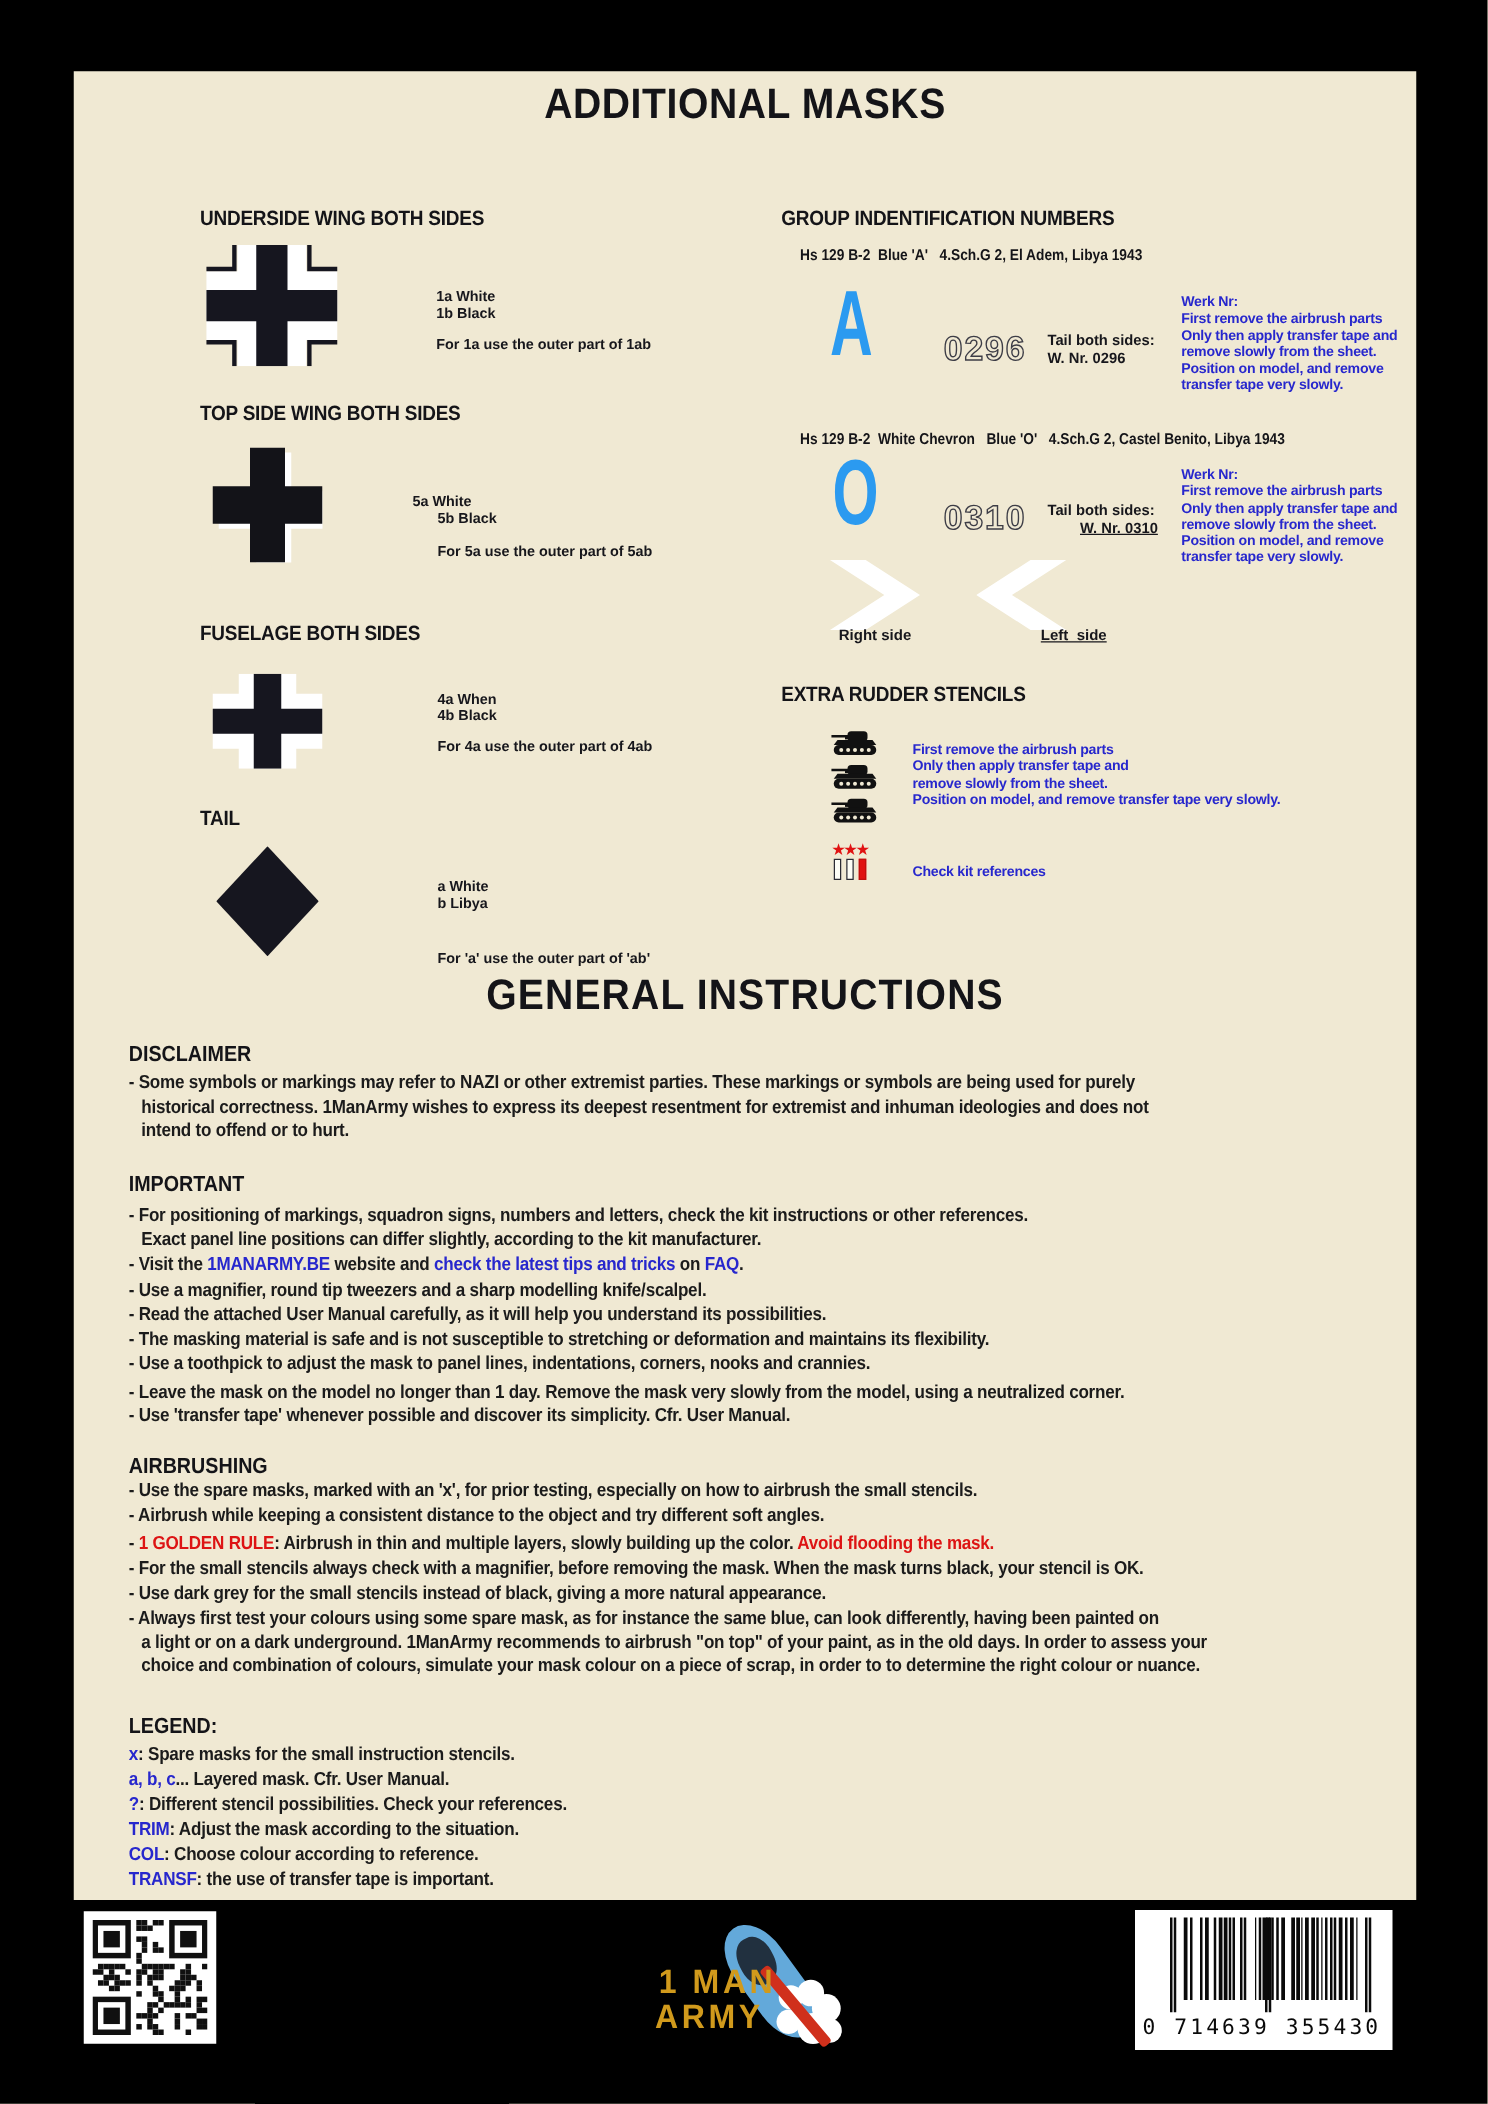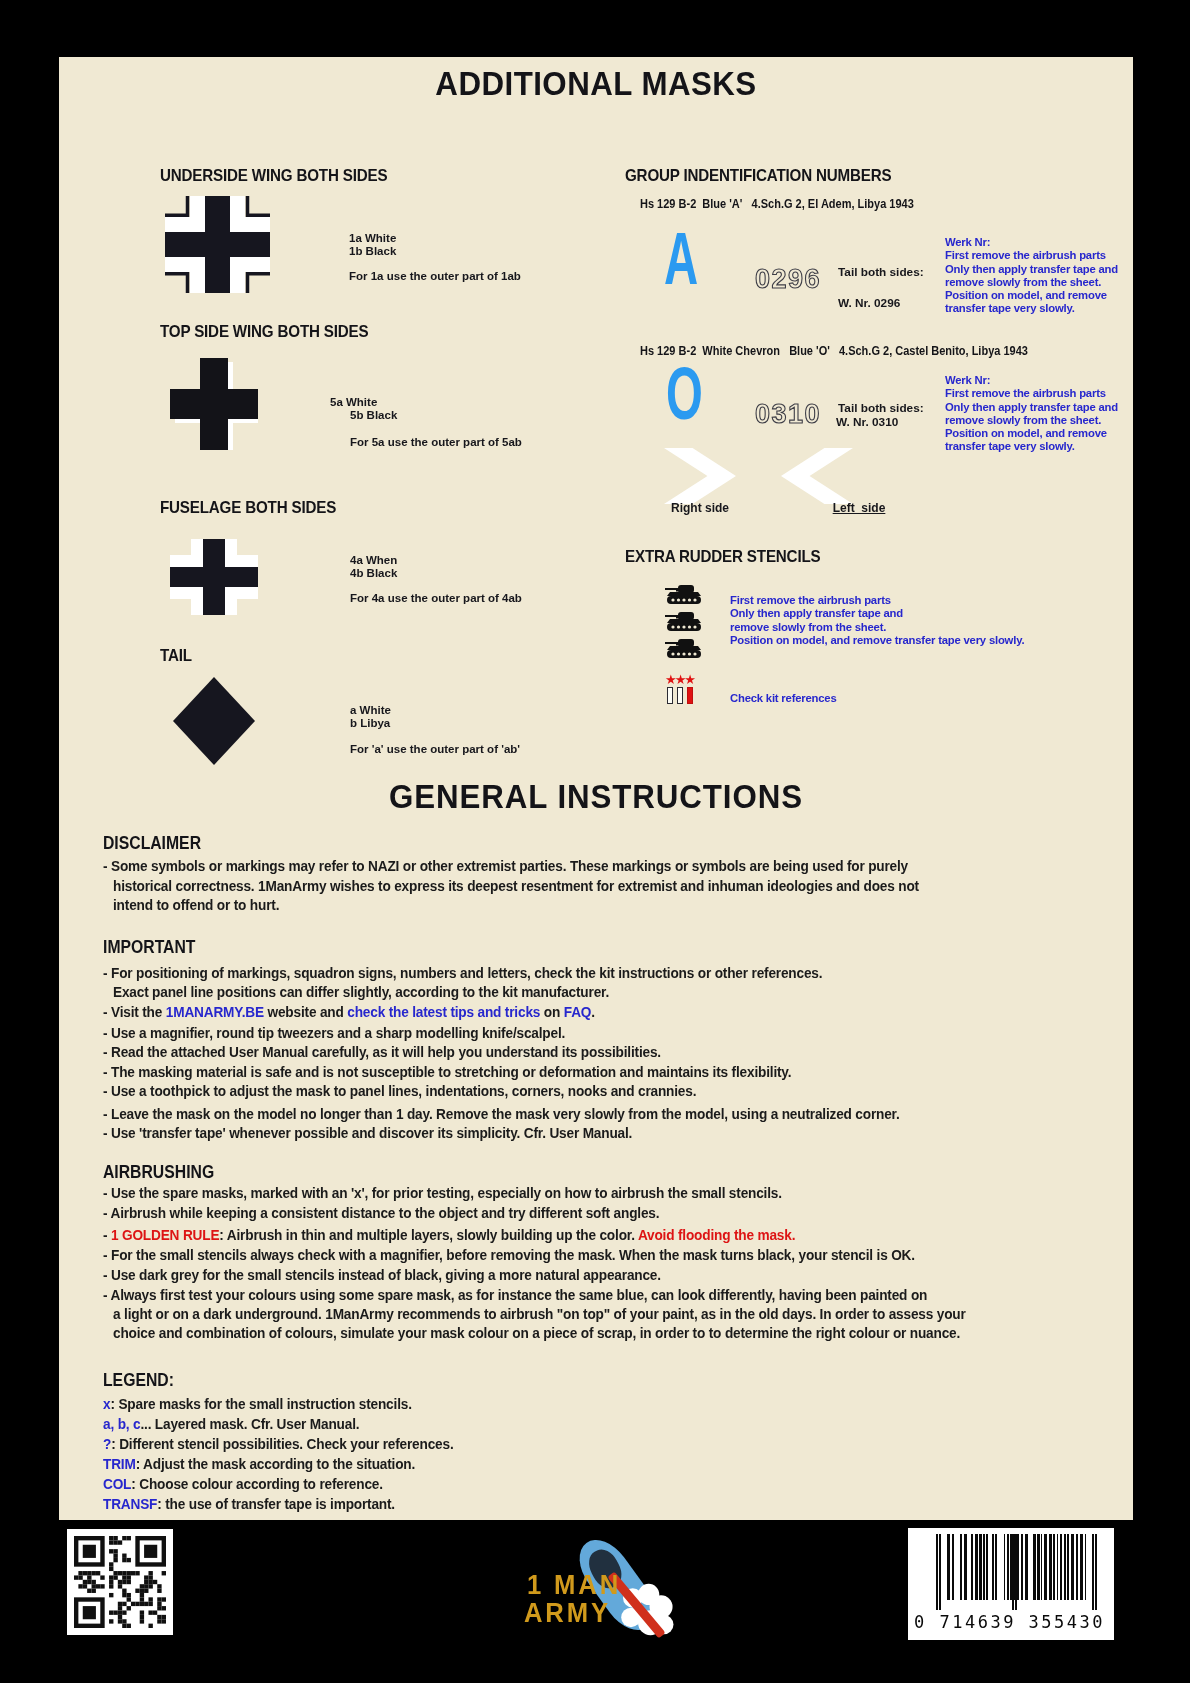--- a/index.html
+++ b/index.html
@@ -115,47 +115,47 @@
 <div class="abs small-lab" style="left:350px;top:554px;">4a When</div>
 <div class="abs small-lab" style="left:350px;top:567px;">4b Black</div>
 <div class="abs small-lab" style="left:350px;top:592px;">For 4a use the outer part of 4ab</div>
 
 <div class="abs sec-h" style="left:160px;top:646px;">TAIL</div>
 <svg class="abs" style="left:173px;top:677px;" width="82" height="88" viewBox="0 0 82 88">
   <polygon points="41,0 82,44 41,88 0,44" fill="#16161f"></polygon>
 </svg>
 <div class="abs small-lab" style="left:350px;top:704px;">a White</div>
 <div class="abs small-lab" style="left:350px;top:717px;">b Libya</div>
-<div class="abs small-lab" style="left:350px;top:743px;">For 'a' use the outer part of 'ab'</div>
+<div class="abs small-lab" style="left:350px;top:761px;">For 'a' use the outer part of 'ab'</div>
 
 <div class="abs sec-h" style="left:625px;top:166px;">GROUP INDENTIFICATION NUMBERS</div>
 
 <div class="abs cap" style="left:640px;top:197px;">Hs 129 B-2  Blue 'A'   4.Sch.G 2, El Adem, Libya 1943</div>
 <div class="abs bigletter" style="left:664px;top:222px;">A</div>
 <svg class="abs" style="left:753px;top:261px;" width="78" height="34" viewBox="0 0 78 34">
   <text x="2" y="27" font-family="Liberation Sans, sans-serif" font-size="27" font-weight="bold" fill="none" stroke="#3d3d46" stroke-width="1.1" letter-spacing="1.5">0296</text>
 </svg>
 <div class="abs tail-note" style="left:838px;top:265px;">Tail both sides:</div>
-<div class="abs tail-note" style="left:838px;top:296px;">W. Nr. 0296</div>
+<div class="abs tail-note" style="left:838px;top:279px;">W. Nr. 0296</div>
 <div class="abs blue-block" style="left:945px;top:236px;">
   <div>Werk Nr:</div>
   <div>First remove the airbrush parts</div>
   <div>Only then apply transfer tape and</div>
   <div>remove slowly from the sheet.</div>
   <div>Position on model, and remove</div>
   <div>transfer tape very slowly.</div>
 </div>
 
 <div class="abs cap" style="left:640px;top:344px;">Hs 129 B-2  White Chevron   Blue 'O'   4.Sch.G 2, Castel Benito, Libya 1943</div>
 <div class="abs bigletter" style="left:666px;top:357px;">O</div>
 <svg class="abs" style="left:753px;top:396px;" width="78" height="34" viewBox="0 0 78 34">
   <text x="2" y="27" font-family="Liberation Sans, sans-serif" font-size="27" font-weight="bold" fill="none" stroke="#3d3d46" stroke-width="1.1" letter-spacing="1.5">0310</text>
 </svg>
 <div class="abs tail-note" style="left:838px;top:401px;">Tail both sides:</div>
-<div class="abs tail-note" style="left:836px;top:415px;">W. Nr. 0310</div>
+<div class="abs tail-note" style="left:864px;top:415px;text-decoration:underline;">W. Nr. 0310</div>
 <div class="abs blue-block" style="left:945px;top:374px;">
   <div>Werk Nr:</div>
   <div>First remove the airbrush parts</div>
   <div>Only then apply transfer tape and</div>
   <div>remove slowly from the sheet.</div>
   <div>Position on model, and remove</div>
   <div>transfer tape very slowly.</div>
 </div>
 
 <svg class="abs" style="left:664px;top:448px;" width="72" height="56" viewBox="0 0 58 58" preserveAspectRatio="none">

